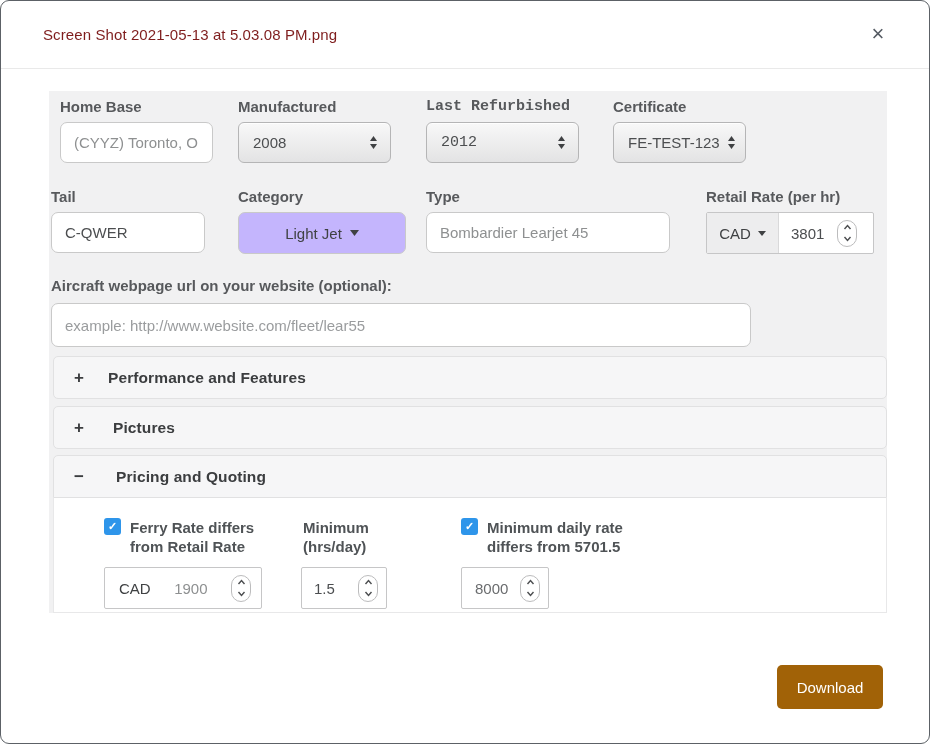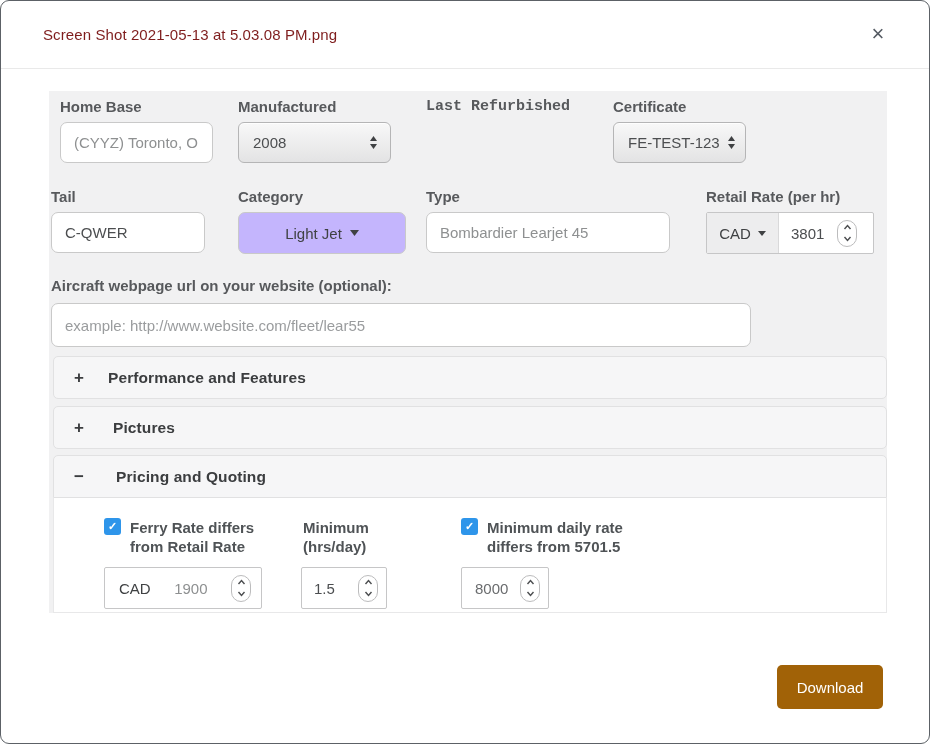--- a/index.html
+++ b/index.html
@@ -136,20 +136,29 @@
           <svg width="9" height="15">
               <path d="M4.5 1 L8 6 H1 Z" fill="#3f4143"></path>
               <path d="M4.5 14 L1 9 H8 Z" fill="#3f4143"></path>
             </svg>
         </span>
       </div>
     </div>
 
     <div class="field" style="left:377px; top:7px; width:153px;font-family:Liberation Mono, monospace;">
       <span class="field-label">Last Refurbished</span>
+      <div class="select-box" style="margin-top:7px;">
+        <span class="sel-text">2012</span>
+        <span>
+          <svg width="9" height="15">
+              <path d="M4.5 1 L8 6 H1 Z" fill="#3f4143"></path>
+              <path d="M4.5 14 L1 9 H8 Z" fill="#3f4143"></path>
+            </svg>
+        </span>
+      </div>
     </div>
 
     <div class="field" style="left:564px; top:7px; width:133px;">
       <span class="field-label">Certificate</span>
       <div class="select-box" style="margin-top:7px; padding-right:9px;justify-content:flex-end;">
         <span class="sel-text">FE-TEST-123</span>
         <span>
           <svg width="9" height="15">
               <path d="M4.5 1 L8 6 H1 Z" fill="#3f4143"></path>
               <path d="M4.5 14 L1 9 H8 Z" fill="#3f4143"></path>

